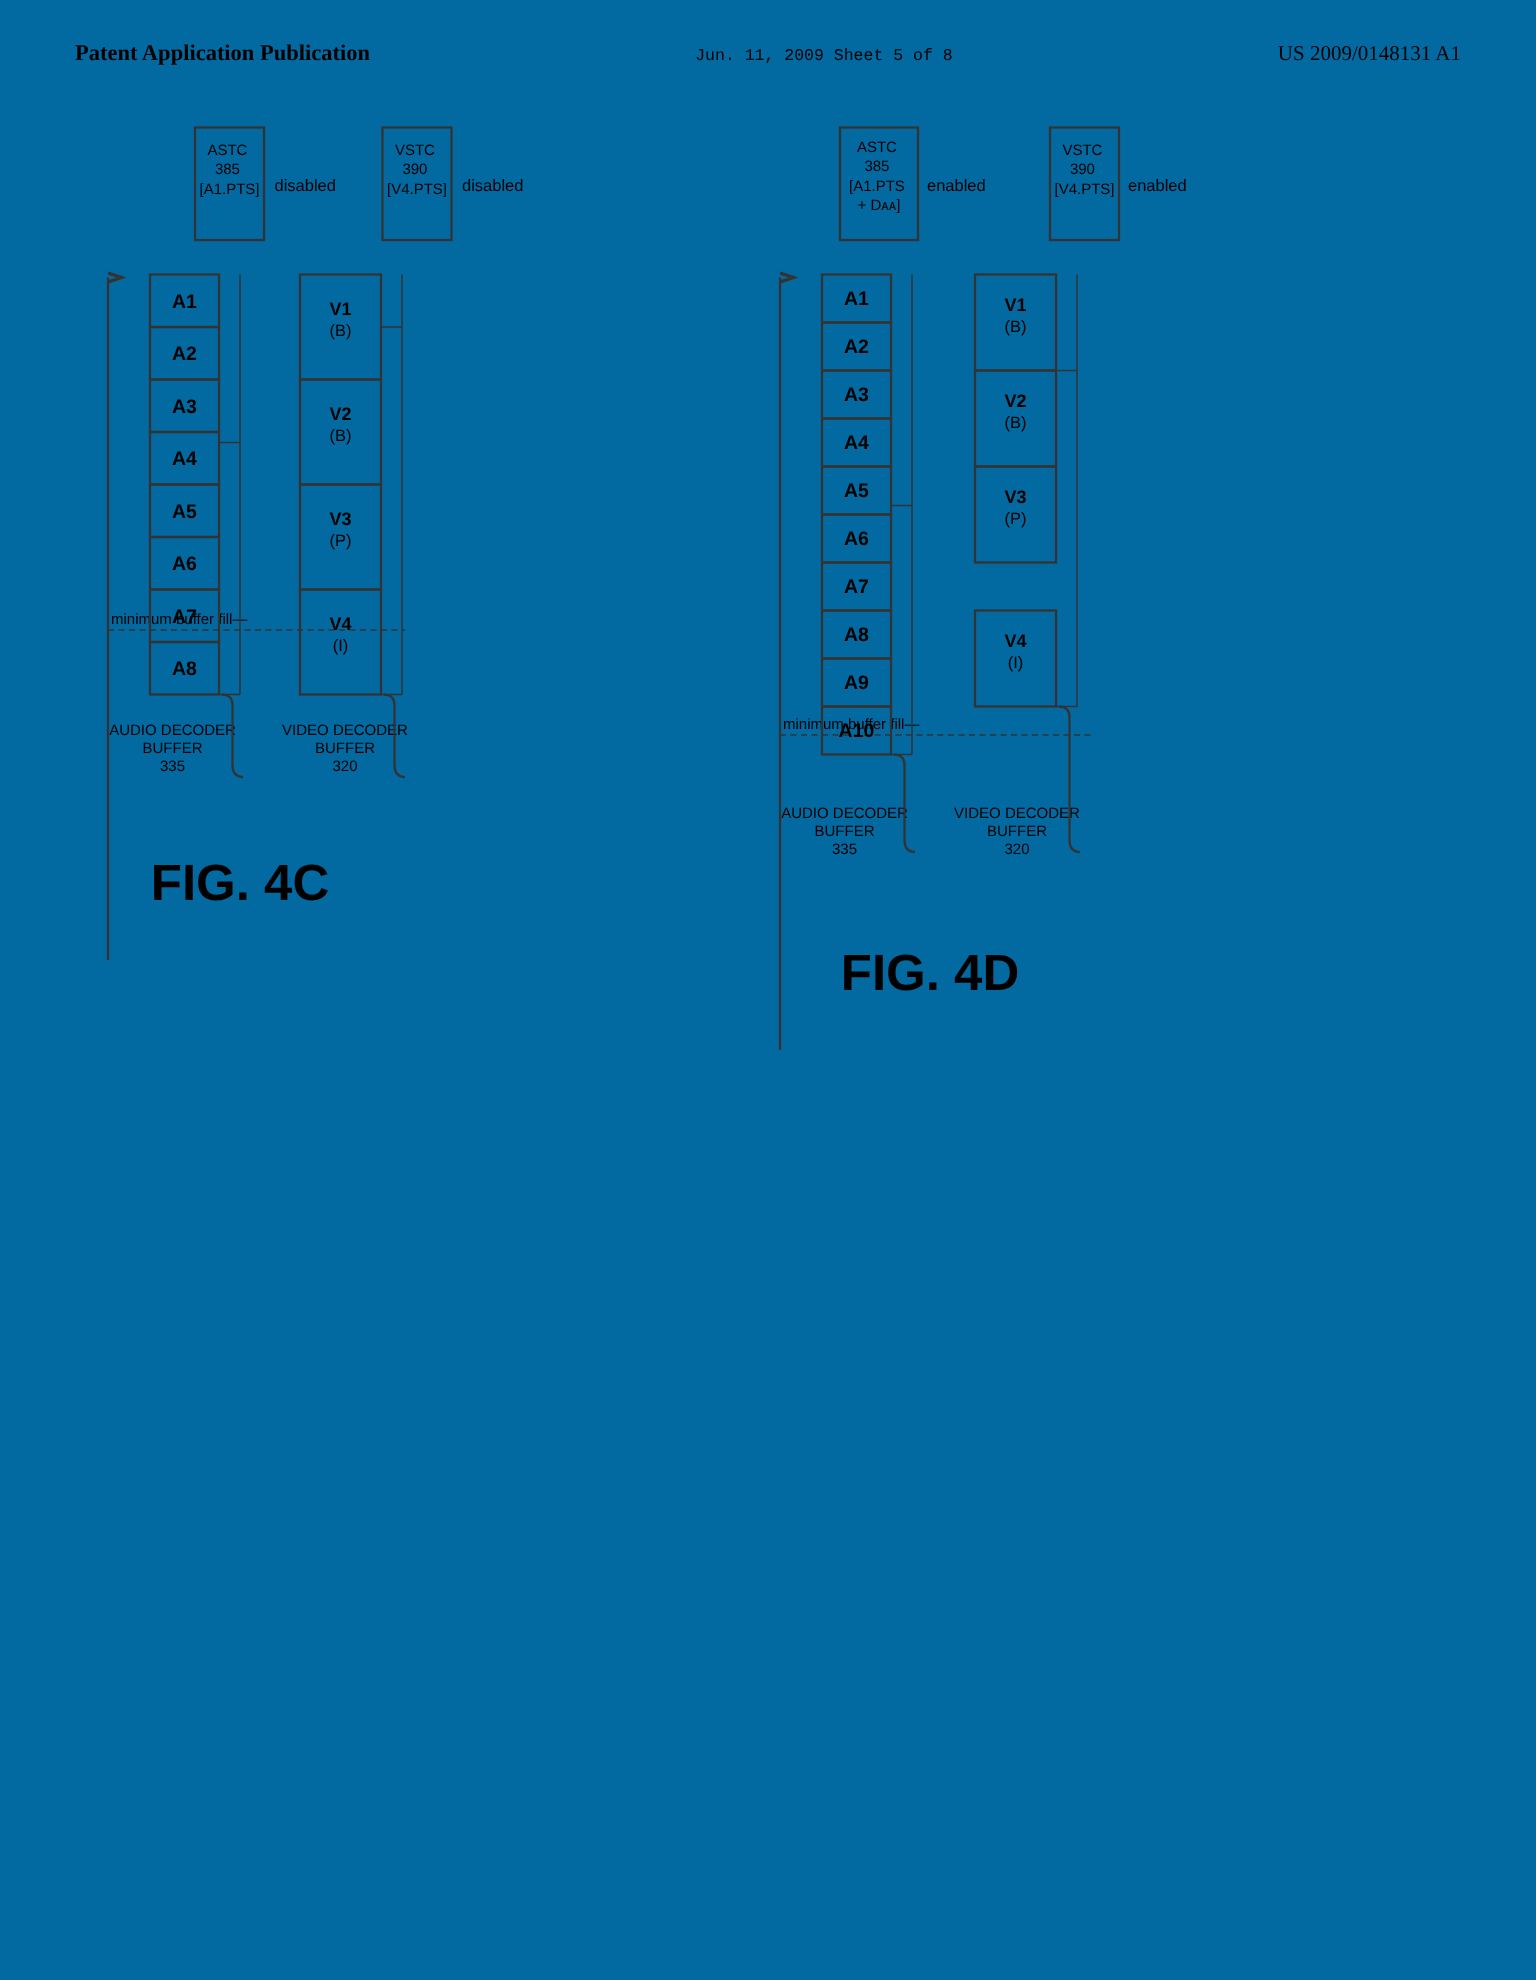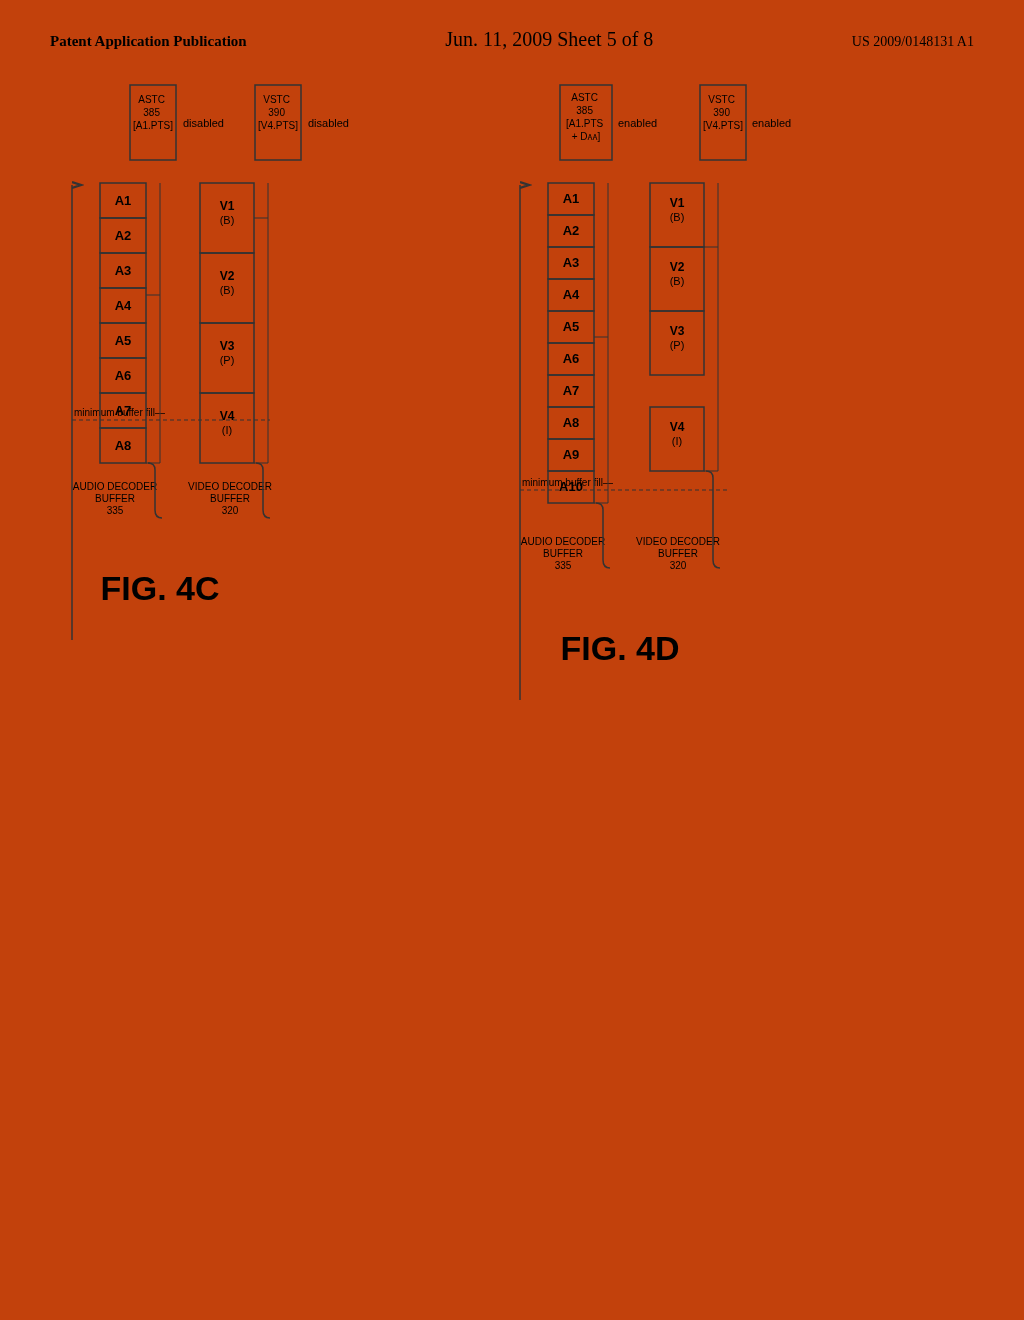--- a/index.html
+++ b/index.html
@@ -10,32 +10,32 @@
       min-height: 1320px;
       position: relative;
       overflow: hidden;
     }
 
     
     .page {
       position: relative;
       width: 1024px;
       height: 1320px;
-      background: #c2410c;
+      background: #0369a1;
     }
 
   </style>
 </head>
 <body>
 
 <div class="page">
 
   <div style="position:absolute; top:28px; left:50px; right:50px; display:flex; justify-content:space-between; align-items:baseline;">
     <div style="font-size:15px; font-weight:bold; font-family:'Times New Roman',serif;">Patent Application Publication</div>
-    <div style="font-size:20px; font-family:Liberation Serif, serif;">Jun. 11, 2009   Sheet 5 of 8</div>
+    <div style="font-size:11px; font-family:Liberation Mono, monospace;">Jun. 11, 2009   Sheet 5 of 8</div>
     <div style="font-size:14px; font-weight:normal; font-family:'Times New Roman',serif;">US 2009/0148131 A1</div>
   </div>
 
   <svg style="position:absolute; top:0; left:0; width:1024px; height:1320px;" viewBox="0 0 1024 1320">
 
     <g transform="translate(130,85)">
       <rect x="0" y="0" width="46" height="75" fill="none" stroke="#333" stroke-width="1.5"></rect>
       <text font-family="Arial,sans-serif" font-size="10" text-anchor="middle">
         <tspan x="23" y="18">ASTC</tspan>
         <tspan x="23" dy="13">385</tspan>

